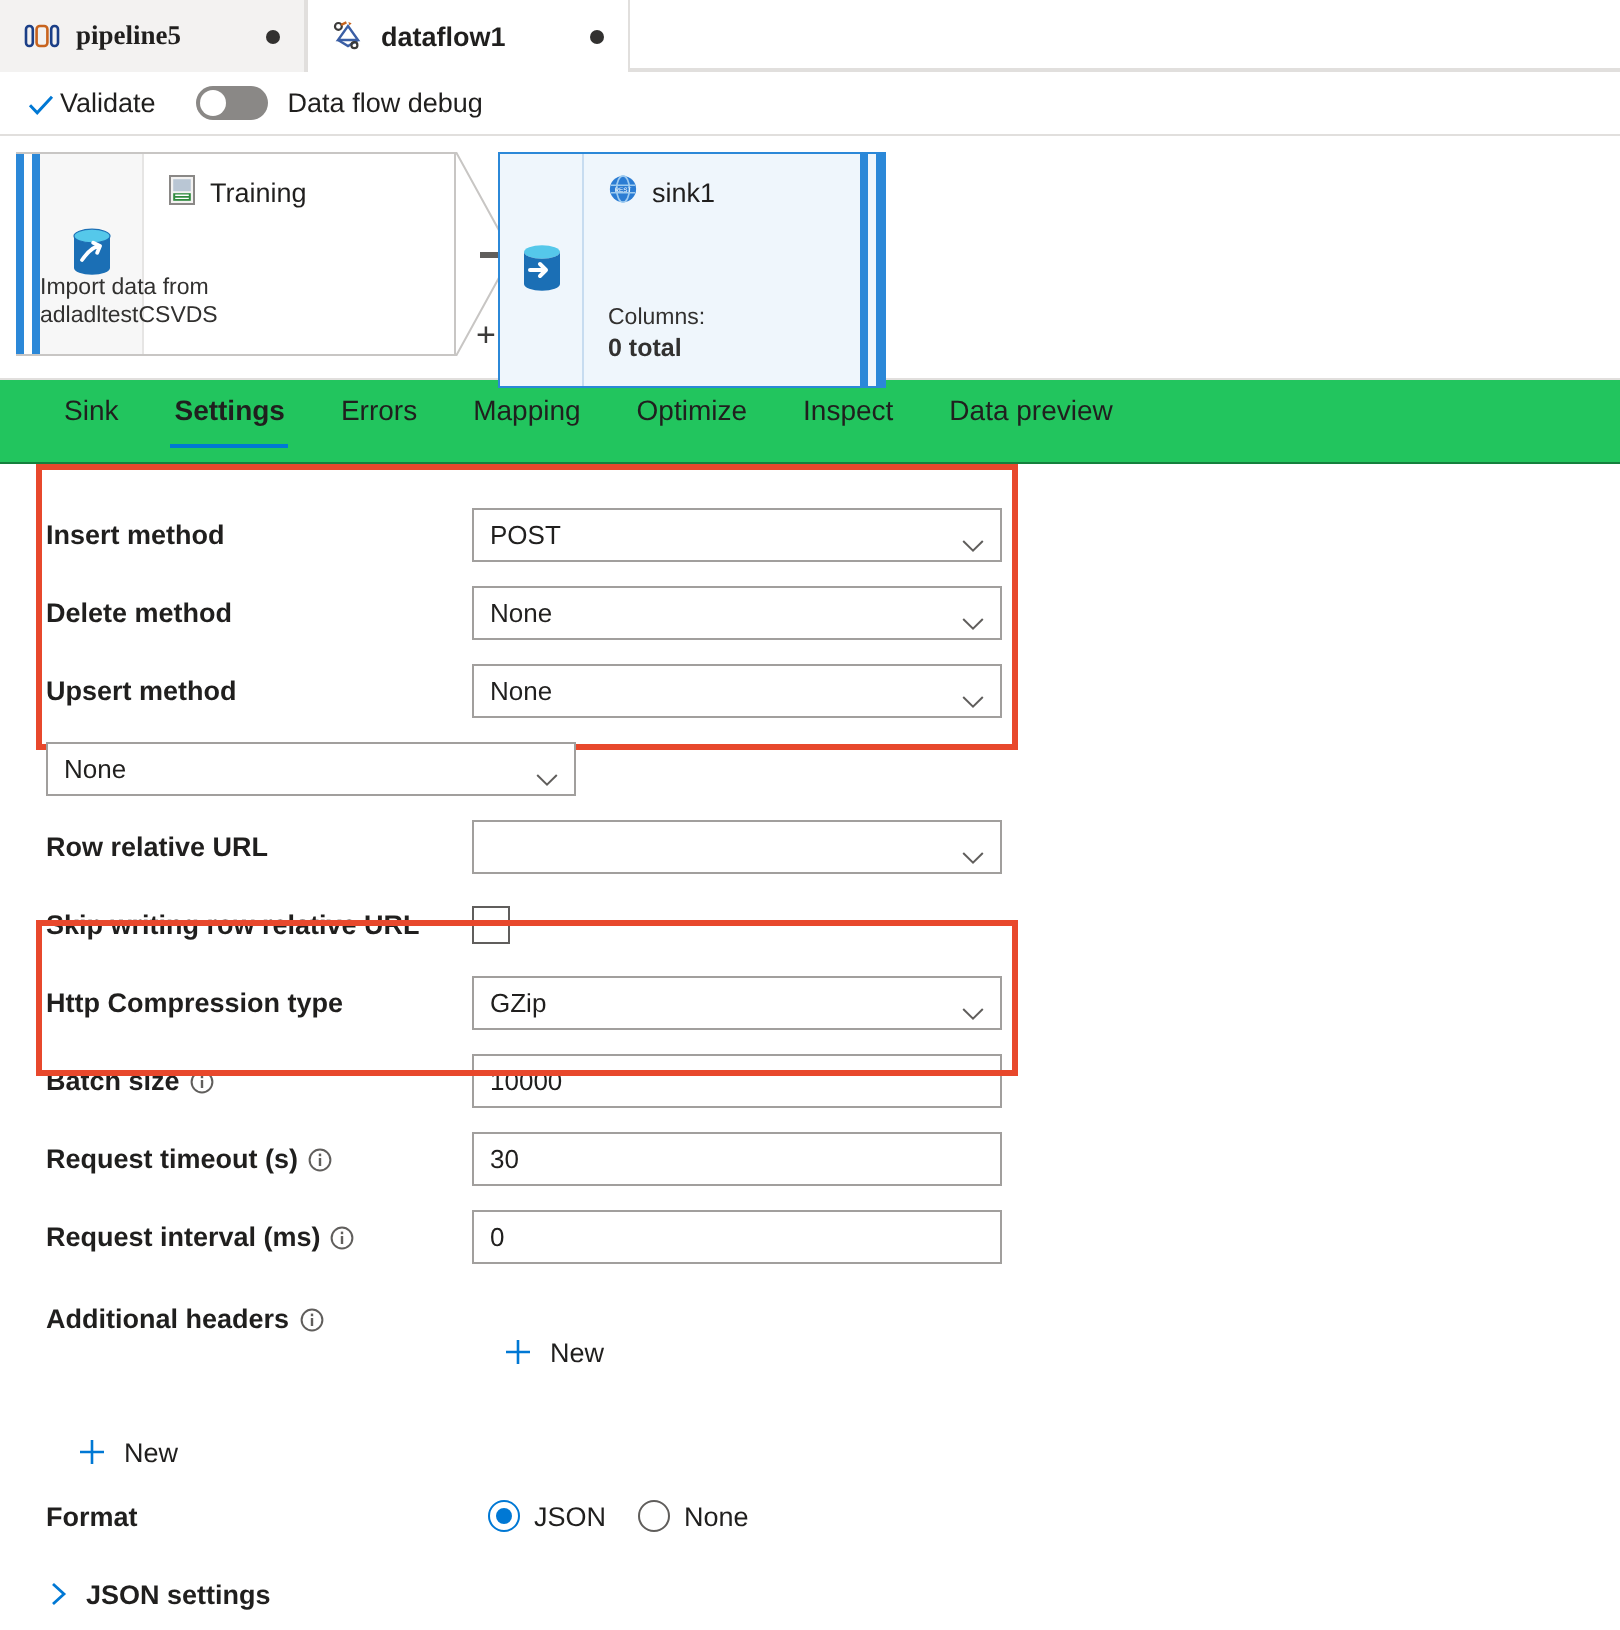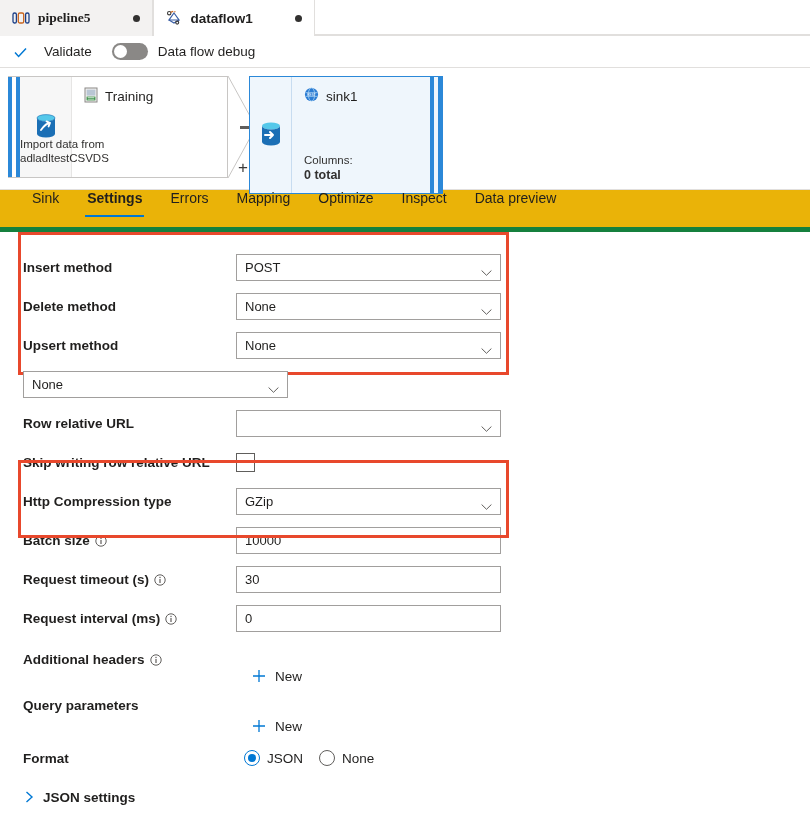--- a/index.html
+++ b/index.html
@@ -53,21 +53,21 @@
   .cmdbar {
     display: flex;
     align-items: center;
     height: 32px;
     padding: 0 14px;
     gap: 0;
     border-bottom: 1px solid #e1dfdd;
     background: #ffffff;
   }
   .validate-btn {
-    display: flex; align-items: center; gap: 17px;
+    display: flex; align-items: center; gap: 3px;
     font-size: 13.5px; color: #201f1e; cursor: pointer;
     padding-right: 20px;
   }
   .check-icon { width: 13px; height: 11px; flex: none; }
   .toggle-wrap { display: flex; align-items: center; gap: 10px; cursor: pointer; }
   .toggle {
     width: 36px; height: 17px; border-radius: 9px;
     background: #8a8886; position: relative; flex: none;
   }
   .toggle .knob {
@@ -154,24 +154,24 @@
     position: absolute; right: 0; top: 0; bottom: 0; width: 13px;
   }
   .sink-right-accent::before, .sink-right-accent::after {
     content: ""; position: absolute; top: 0; bottom: 0; width: 4px; background: #2b88d8;
   }
   .sink-right-accent::before { right: 0; }
   .sink-right-accent::after  { right: 8px; }
 
   
   .panel-tabs {
-    display: flex; align-items: flex-start; gap: 0;
+    display: flex; align-items: center; gap: 0;
     height: 42px; padding: 0 18px;
-    border-bottom: 5px solid #15803d;
-    background: #eab308;
+    border-bottom: 1px solid #15803d;
+    background: #22c55e;
   }
   .ptab {
     position: relative;
     padding: 0 14px 11px 14px;
     font-size: 14px; color: #201f1e; cursor: pointer; white-space: nowrap;
   }
   .ptab.active { font-weight: bold; }
   .ptab.active::after {
     content: ""; position: absolute; left: 12px; right: 12px; bottom: 0;
     height: 2px; background: #0078d4;
@@ -554,21 +554,20 @@
           <svg viewBox="0 0 14 14" width="14" height="14">
               <path d="M7 1 V13 M1 7 H13" stroke="#0078d4" stroke-width="1.3"></path>
             </svg>
         </span>
         <span class="newbtn-text">New</span>
       </span>
     </div>
   </div>
 
   <div class="row" style="height:50px;">
-    <div class="row-lbl" style="align-self:flex-start; padding-top:12px;">Query parameters</div>
     <div class="field" style="align-self:flex-end;">
       <span class="newbtn">
         <span class="plus-svg">
           <svg viewBox="0 0 14 14" width="14" height="14">
               <path d="M7 1 V13 M1 7 H13" stroke="#0078d4" stroke-width="1.3"></path>
             </svg>
         </span>
         <span class="newbtn-text">New</span>
       </span>
     </div>

